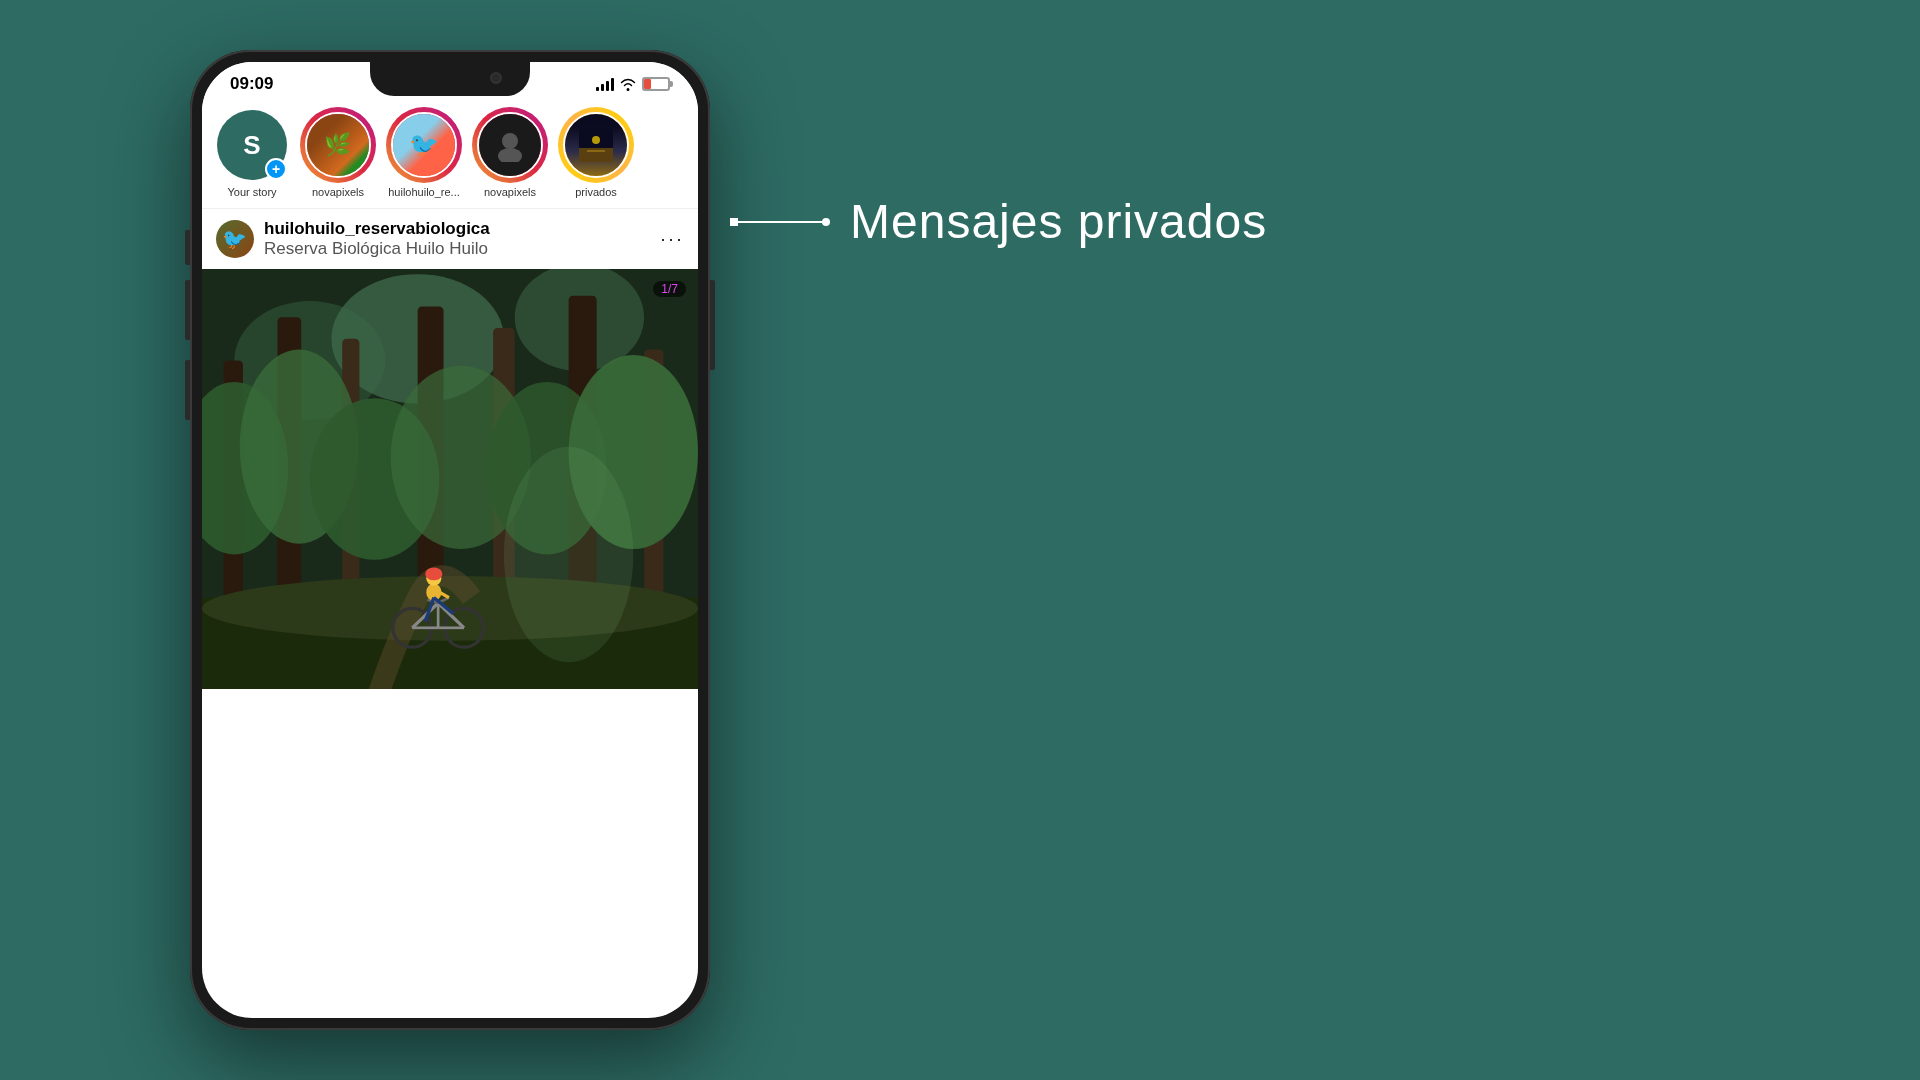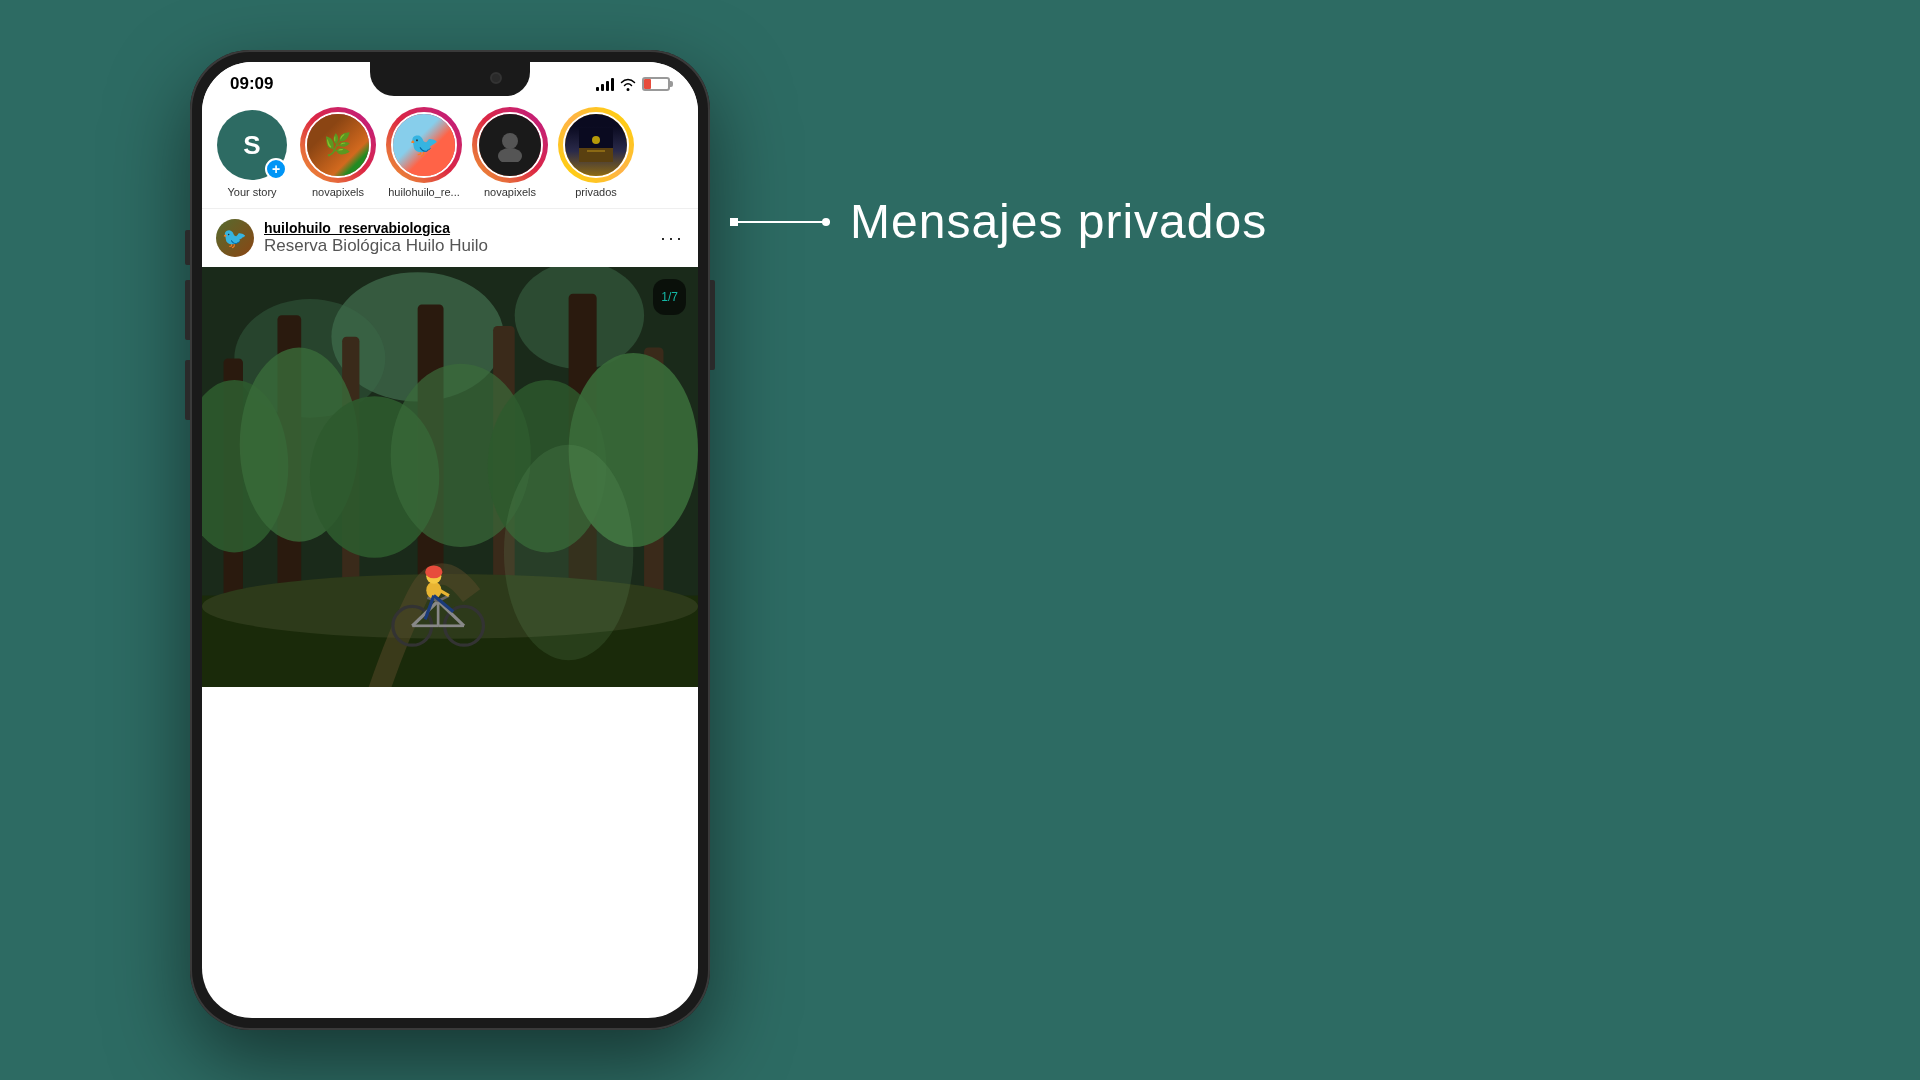--- a/index.html
+++ b/index.html
@@ -284,24 +284,23 @@
       overflow: hidden;
       background: #eee;
     }
 
     .post-user-info {
       display: flex;
       flex-direction: column;
     }
 
     .post-username {
-      font-size: 14px;
+      font-size: 17px;
       font-weight: 600;
       color: #000;
-      text-decoration: underline;
     }
 
     .post-subtitle {
       font-size: 17px;
       color: #555;
     }
 
     .post-dots {
       font-size: 18px;
       color: #000;
@@ -316,23 +315,23 @@
       background: #1a2a1a;
       position: relative;
       overflow: hidden;
     }
 
     .photo-counter {
       position: absolute;
       top: 12px;
       right: 12px;
       background: rgba(0,0,0,0.6);
-      color: #14b8a6;
+      color: #d946ef;
       font-size: 12px;
-      padding: 11px 8px;
+      padding: 1px 8px;
       border-radius: 12px;
     }
 
     
     .annotation {
       position: absolute;
       top: 182px;
       left: 730px;
       display: flex;
       align-items: center;

